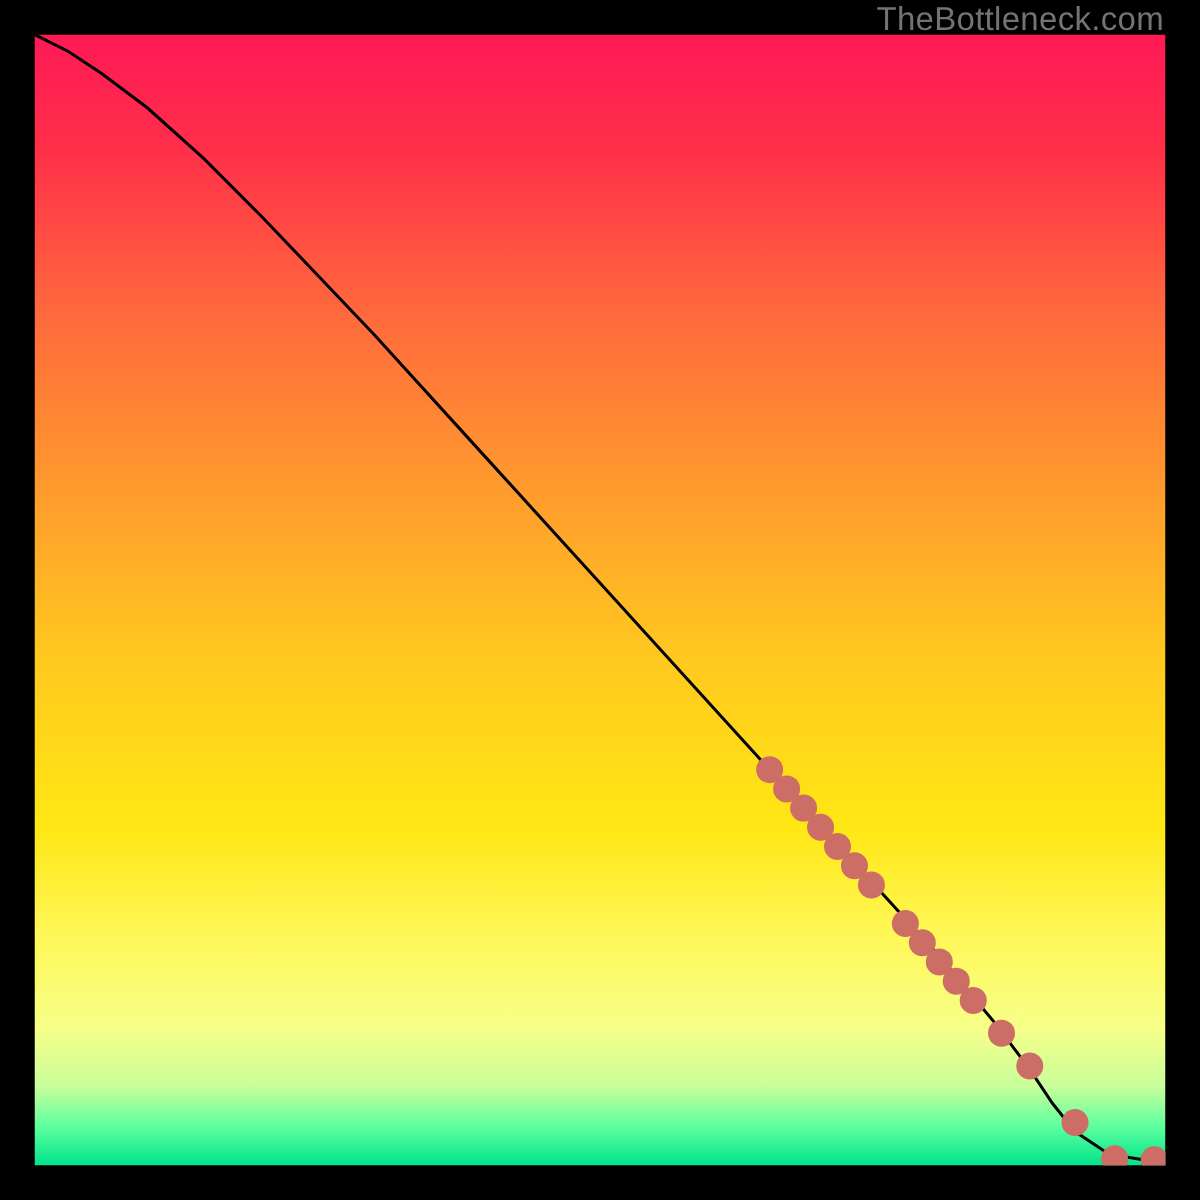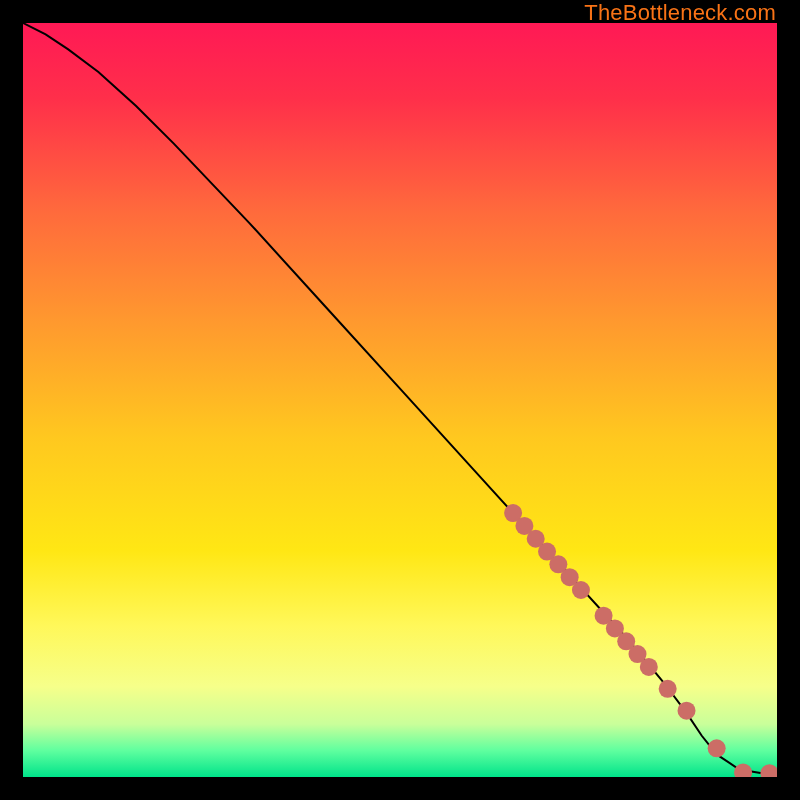--- a/index.html
+++ b/index.html
@@ -18,21 +18,21 @@
     height: 754px;
     background: #000;
   }
   .watermark {
     position: absolute;
     top: 0px;
     right: 24px;
     font-family: Arial, Helvetica, sans-serif;
     font-size: 22px;
     font-weight: 500;
-    color: #f97316;
+    color: #737373;
     letter-spacing: 0.2px;
   }
   svg {
     display: block;
   }
 </style>
 </head>
 <body>
 
 <div class="frame">

